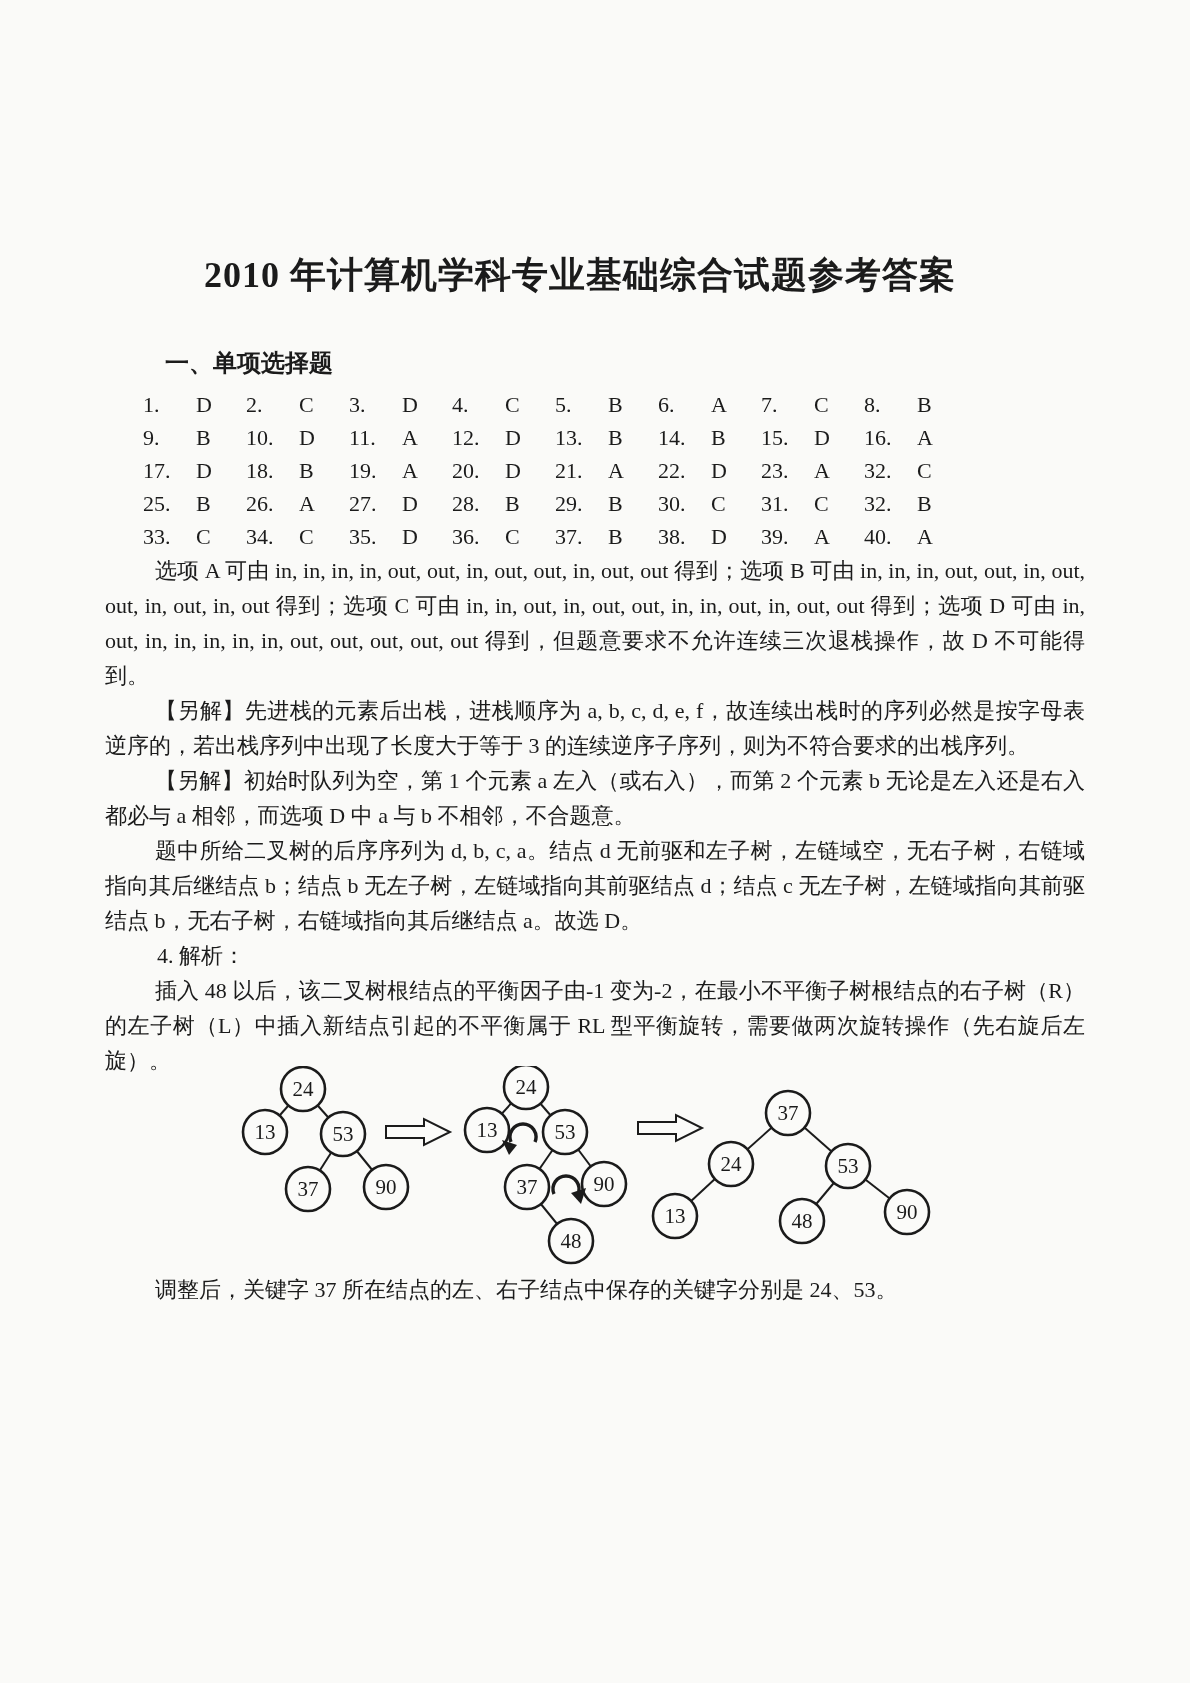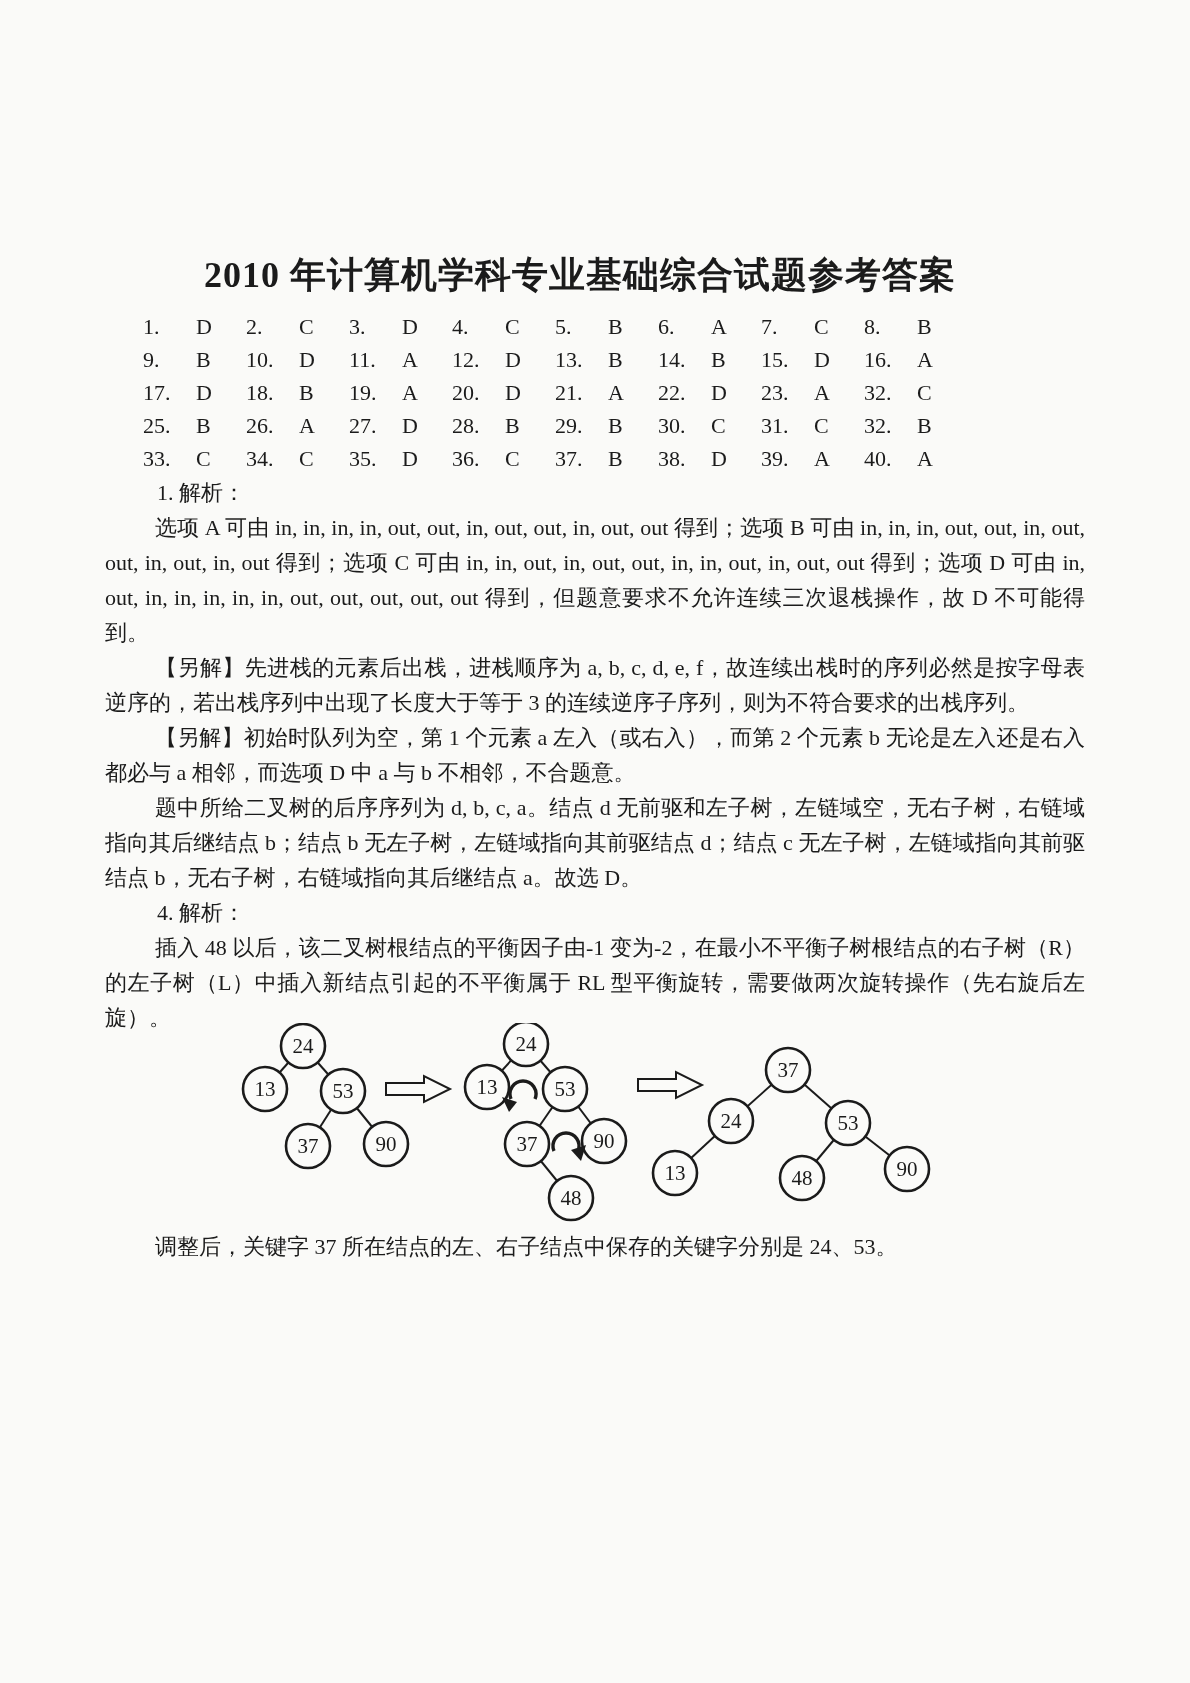--- a/index.html
+++ b/index.html
@@ -52,20 +52,21 @@
   .note{margin-top:6px;}
 </style>
 </head>
 <body>
 
 <div class="page">
   <div class="content">
 
     <h1 class="doc-title">2010 年计算机学科专业基础综合试题参考答案</h1>
 
+    <h2 class="section-heading">一、单项选择题</h2>
 
     <div class="answers">
       <div class="ans-cell">
           <span class="ans-n">1.</span>
           <span class="ans-a">D</span>
         </div>
       <div class="ans-cell">
           <span class="ans-n">2.</span>
           <span class="ans-a">C</span>
         </div>
@@ -217,21 +218,20 @@
           <span class="ans-n">39.</span>
           <span class="ans-a">A</span>
         </div>
       <div class="ans-cell">
           <span class="ans-n">40.</span>
           <span class="ans-a">A</span>
         </div>
     </div>
 
     <div class="text-block">
-      <p class="sol-heading">1. 解析：</p>
       <p class="para">选项 A 可由 in, in, in, in, out, out, in, out, out, in, out, out 得到；选项 B 可由 in, in, in, out, out, in, out, out, in, out, in, out 得到；选项 C 可由 in, in, out, in, out, out, in, in, out, in, out, out 得到；选项 D 可由 in, out, in, in, in, in, in, out, out, out, out, out 得到，但题意要求不允许连续三次退栈操作，故 D 不可能得到。</p>
       <p class="para"><span class="alt-label">【另解】</span><span>先进栈的元素后出栈，进栈顺序为 a, b, c, d, e, f，故连续出栈时的序列必然是按字母表逆序的，若出栈序列中出现了长度大于等于 3 的连续逆序子序列，则为不符合要求的出栈序列。</span></p>
 
       <p class="para"><span class="alt-label">【另解】</span><span>初始时队列为空，第 1 个元素 a 左入（或右入），而第 2 个元素 b 无论是左入还是右入都必与 a 相邻，而选项 D 中 a 与 b 不相邻，不合题意。</span></p>
 
       <p class="para">题中所给二叉树的后序序列为 d, b, c, a。结点 d 无前驱和左子树，左链域空，无右子树，右链域指向其后继结点 b；结点 b 无左子树，左链域指向其前驱结点 d；结点 c 无左子树，左链域指向其前驱结点 b，无右子树，右链域指向其后继结点 a。故选 D。</p>
 
       <p class="sol-heading">4. 解析：</p>
       <p class="para">插入 48 以后，该二叉树根结点的平衡因子由-1 变为-2，在最小不平衡子树根结点的右子树（R）的左子树（L）中插入新结点引起的不平衡属于 RL 型平衡旋转，需要做两次旋转操作（先右旋后左旋）。</p>
     </div>

